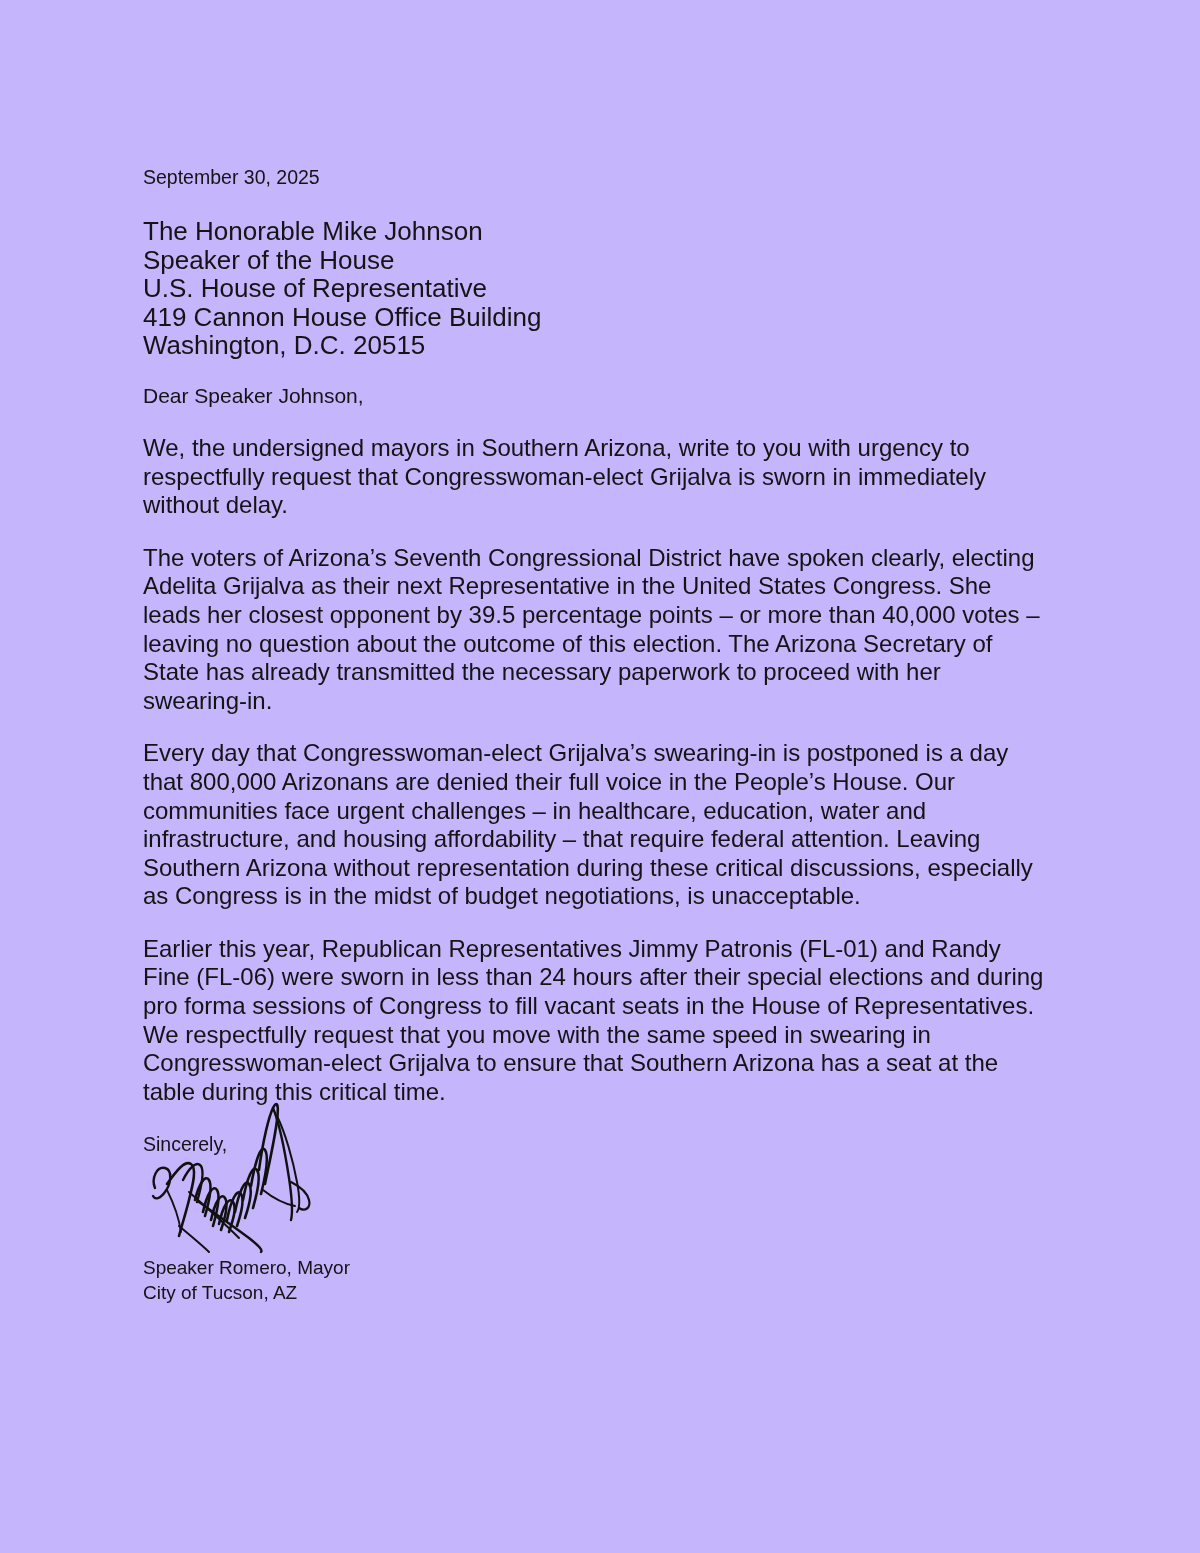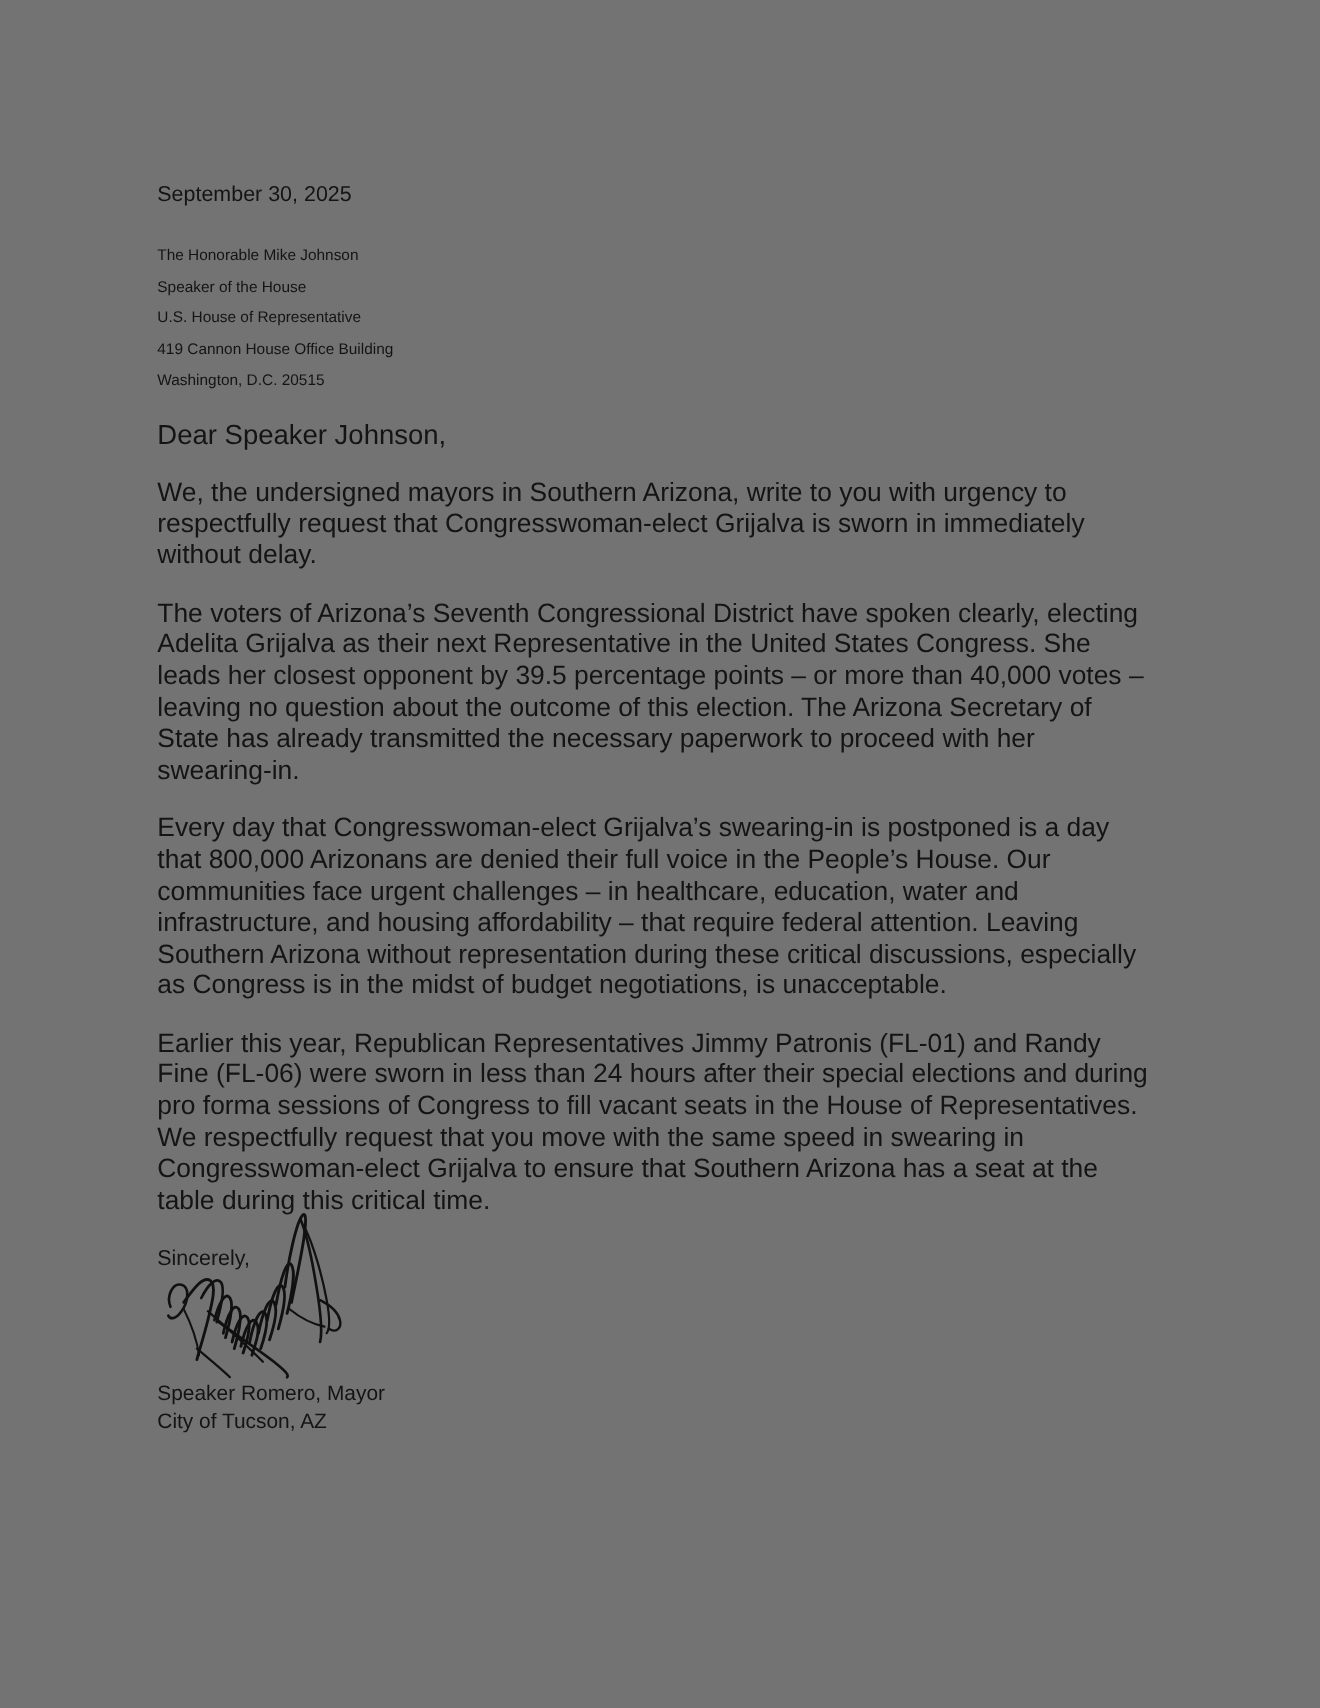--- a/index.html
+++ b/index.html
@@ -13,47 +13,47 @@
     position: relative;
     font-family: "Liberation Sans", sans-serif;
     color: #1a1a1a;
     -webkit-font-smoothing: antialiased;
   }
   .page {
     position: absolute;
     left: 0; top: 0;
     width: 1200px;
     height: 1553px;
-    background: #737373;
+    background: #c4b5fd;
     overflow: hidden;
   }
   .letter {
     position: absolute;
     left: 143px;
     top: 163px;
     width: 905px;
   }
   .date-line {
     font-size: 19.5px;
     line-height: 28px;
     color: #141414;
     white-space: nowrap;
   }
   .block-gap-sm { height: 22px; }
   .block-gap-md { height: 26px; }
 
   .recipient {
-    font-size: 14px;
+    font-size: 26px;
     line-height: 28.6px;
     color: #141414;
   }
   .recipient div { white-space: nowrap; }
 
   .salutation {
-    font-size: 25px;
+    font-size: 21px;
     line-height: 28px;
     color: #141414;
   }
 
   .body-par {
     font-size: 24px;
     line-height: 28.6px;
     color: #141414;
     text-align: left;
     margin: 0;

